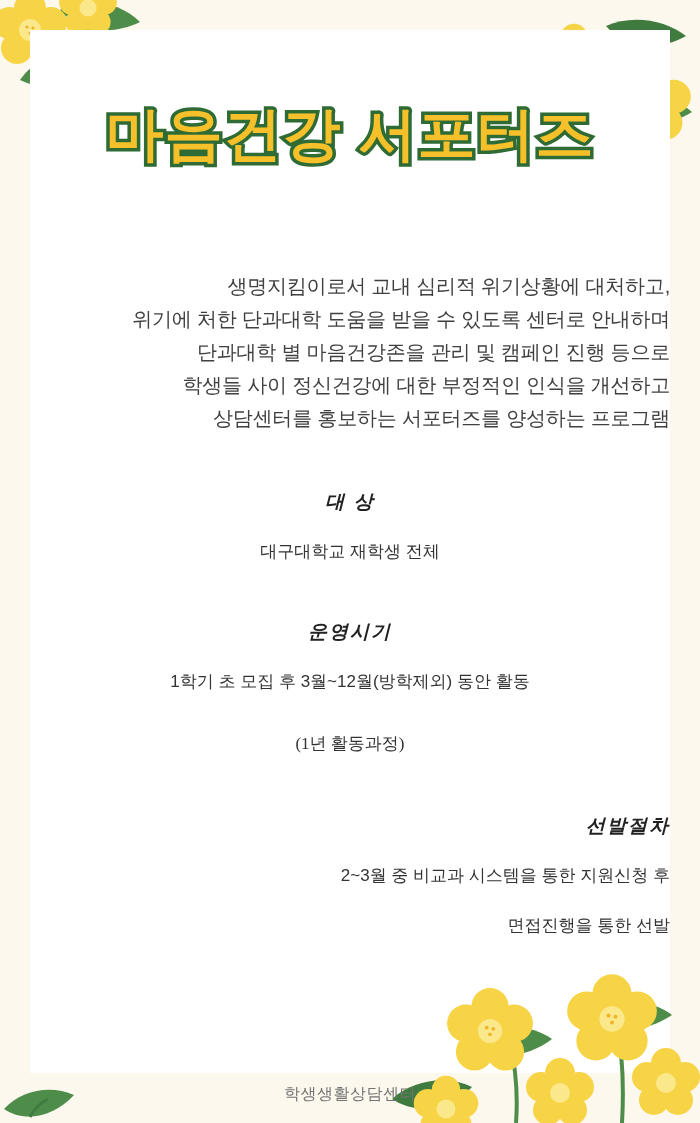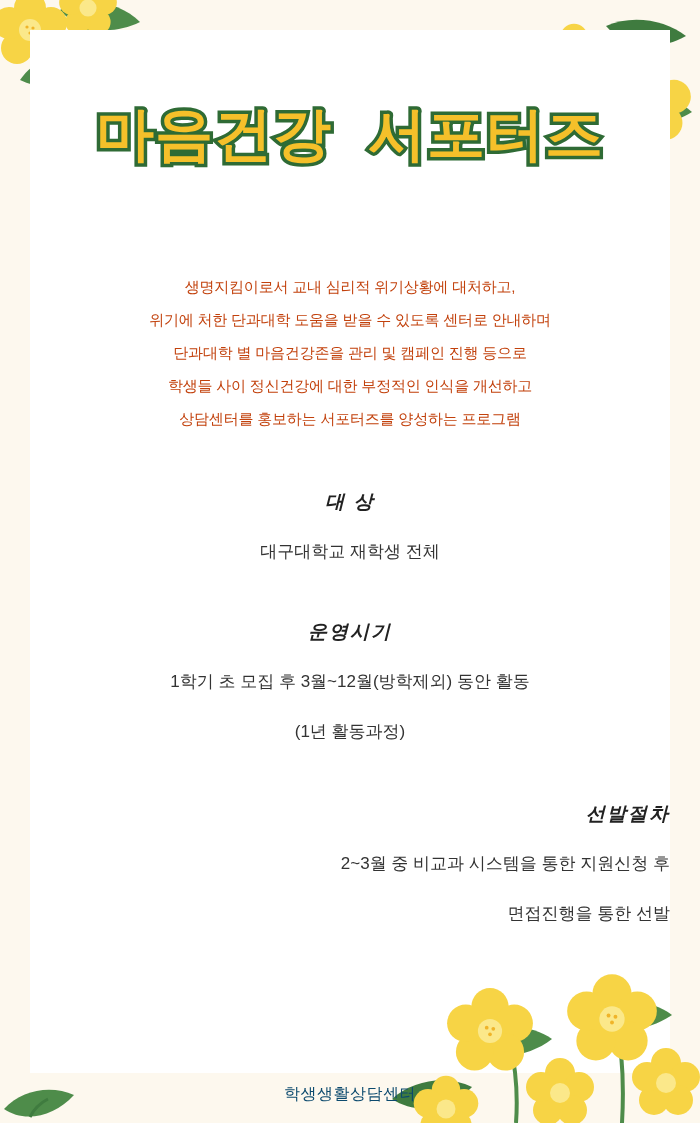--- a/index.html
+++ b/index.html
@@ -43,21 +43,21 @@
   .title-wrap {
     position: absolute;
     left: 0;
     top: 96px;
     width: 700px;
     text-align: center;
     z-index: 6;
   }
   .title {
     display: inline-block;
-    font-family: Liberation Mono, monospace;
+    font-family: Liberation Sans, sans-serif;
     font-size: 58px;
     font-weight: bold;
     letter-spacing: 1px;
     color: #f5c02a;
     -webkit-text-stroke: 7px #2f6b35;
     paint-order: stroke fill;
     text-shadow:
       -1px -1px 0 #2f6b35, 1px -1px 0 #2f6b35,
       -1px  1px 0 #2f6b35, 1px  1px 0 #2f6b35;
   }
@@ -65,24 +65,25 @@
   .content {
     position: absolute;
     left: 30px;
     top: 270px;
     width: 640px;
     z-index: 6;
     text-align: center;
     color: #2b2b2b;
   }
   .para {
-    font-size: 15px;
+    font-size: 20px;
     line-height: 33px;
     letter-spacing: -0.2px;
-    color: #c2410c;
+    color: #404040;
+    text-align: right;
   }
   .para div {
     white-space: nowrap;
   }
   .section {
     margin-top: 34px;
   }
   .section-head {
     font-size: 19px;
     font-weight: bold;
@@ -99,21 +100,21 @@
   .section-line + .section-line {
     margin-top: 12px;
   }
   .footer {
     position: absolute;
     left: 0;
     bottom: 18px;
     width: 700px;
     text-align: center;
     font-size: 16px;
-    color: #0c4a6e;
+    color: #737373;
     z-index: 7;
     letter-spacing: 0.5px;
   }
 </style>
 </head>
 <body>
 
 <div class="poster">
 
   <svg class="deco under" style="left:-10px; top:-12px;" width="260" height="190" viewBox="0 0 260 190">
@@ -254,21 +255,21 @@
     </div>
 
     <div class="section" style="margin-top:54px;">
       <div class="section-head">대 상</div>
       <div class="section-line">대구대학교 재학생 전체</div>
     </div>
 
     <div class="section" style="margin-top:52px;">
       <div class="section-head">운영시기</div>
       <div class="section-line">1학기 초 모집 후 3월~12월(방학제외) 동안 활동</div>
-      <div class="section-line" style="margin-top:20px;">(1년 활동과정)</div>
+      <div class="section-line" style="margin-top:32px;font-family:Liberation Serif, serif;">(1년 활동과정)</div>
     </div>
 
     <div class="section" style="margin-top:54px;text-align:right;">
       <div class="section-head">선발절차</div>
       <div class="section-line">2~3월 중 비교과 시스템을 통한 지원신청 후</div>
       <div class="section-line" style="margin-top:20px;">면접진행을 통한 선발</div>
     </div>
 
   </div>
 

